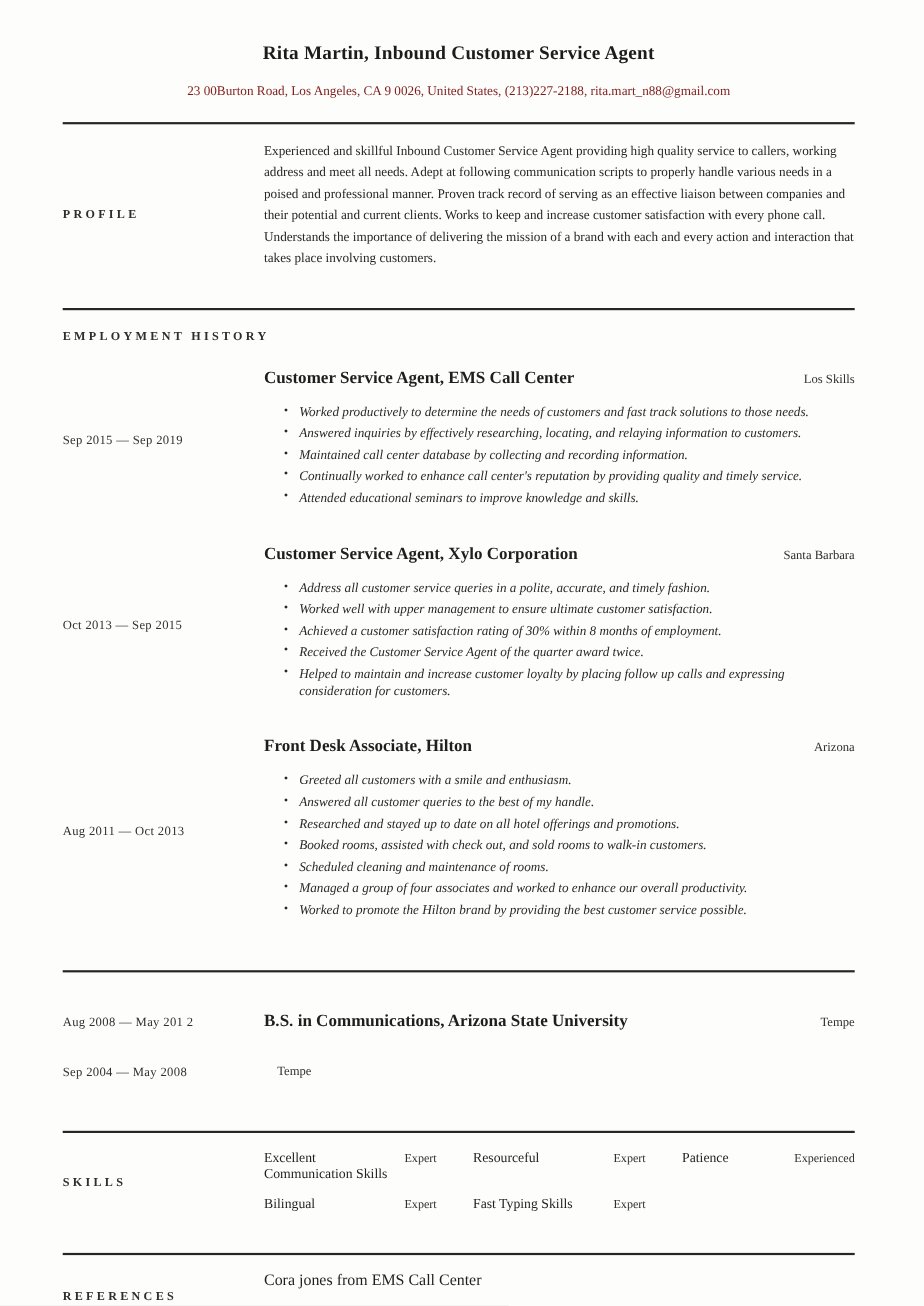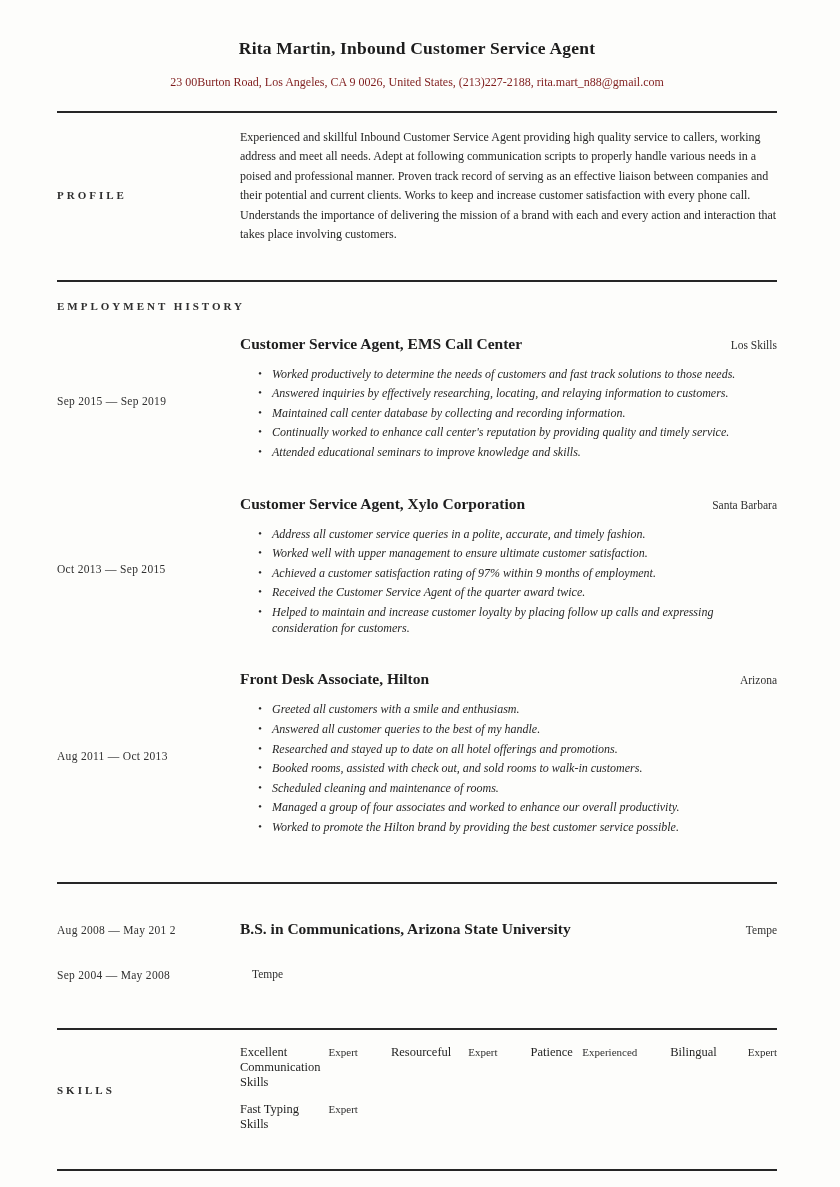--- a/index.html
+++ b/index.html
@@ -61,21 +61,21 @@
     content:"•"; position:absolute; left:18px; top:0;
     font-size:11px; color:#272727;
   }
   .edu-entry { margin-top:21px; }
   .edu-entry + .edu-entry { margin-top:27px; }
   .employment-section { padding-bottom:22px; }
   .education-section { padding-bottom:24px; }
   
   .skills-section { padding-bottom:16px; }
   .skills-grid {
-    display:grid; grid-template-columns:1fr 1fr 1fr 1fr;
+    display:grid; grid-template-columns:1fr 1fr 1fr;
     column-gap:33px; row-gap:12px;
   }
   .skill-cell { display:flex; justify-content:space-between; align-items:baseline; }
   .skill-name { font-size:12.5px; color:#1f1f1f; }
   .skill-level { font-size:11px; color:#303030; padding-left:8px; }
   
   .ref-item { margin-bottom:27px; }
   .ref-name { font-size:14.5px; color:#1f1f1f; font-weight:500; }
 </style>
 </head>
@@ -132,21 +132,21 @@
         <span class="dates">Oct 2013 — Sep 2015</span>
       </div>
       <div class="col-right">
         <div class="entry-head">
           <span class="entry-title">Customer Service Agent, Xylo Corporation</span>
           <span class="entry-loc">Santa Barbara</span>
         </div>
         <ul class="bullets">
           <li>Address all customer service queries in a polite, accurate, and timely fashion.</li>
           <li>Worked well with upper management to ensure ultimate customer satisfaction.</li>
-          <li>Achieved a customer satisfaction rating of 97% within 9 months of employment.</li>
+          <li>Achieved a customer satisfaction rating of 30% within 8 months of employment.</li>
           <li>Received the Customer Service Agent of the quarter award twice.</li>
           <li>Helped to maintain and increase customer loyalty by placing follow up calls and expressing consideration for customers.</li>
         </ul>
       </div>
     </div>
 
     <div class="row entry" style="margin-top:31px;">
       <div class="col-left">
         <span class="dates">Aug 2011 — Oct 2013</span>
       </div>

